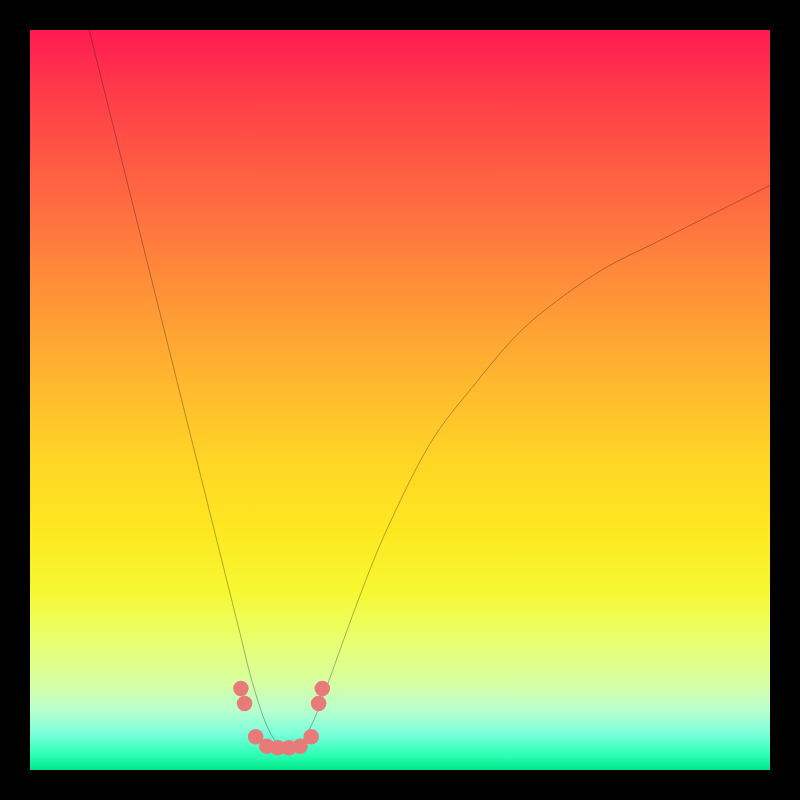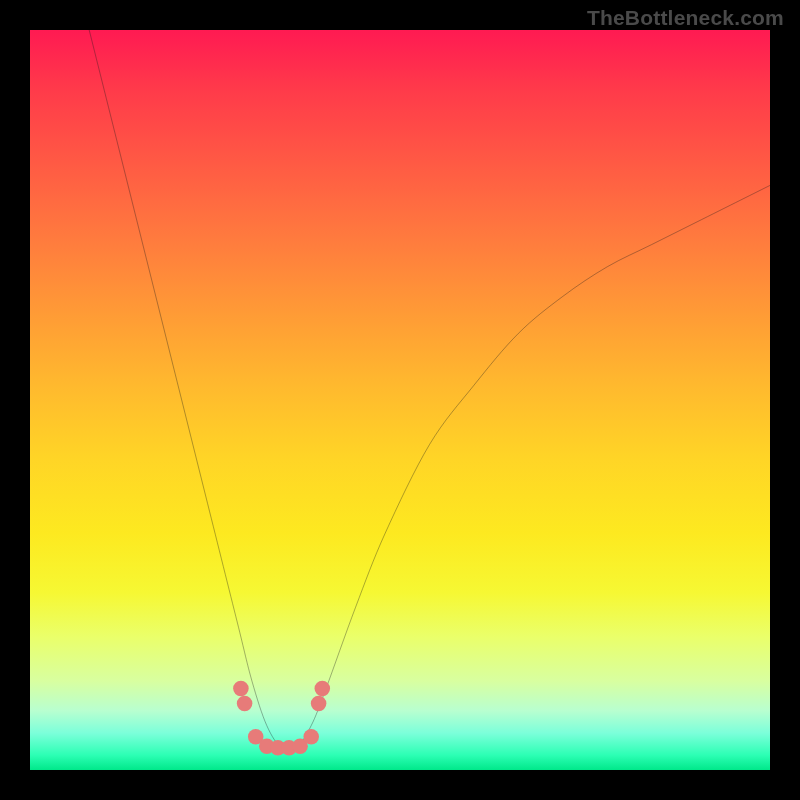--- a/index.html
+++ b/index.html
@@ -75,14 +75,13 @@
           <circle cx="33.5" cy="97" r="1.05" fill="#e77b79"></circle>
           <circle cx="35" cy="97" r="1.05" fill="#e77b79"></circle>
           <circle cx="36.5" cy="96.8" r="1.05" fill="#e77b79"></circle>
           <circle cx="38" cy="95.5" r="1.05" fill="#e77b79"></circle>
           <circle cx="39" cy="91" r="1.05" fill="#e77b79"></circle>
           <circle cx="39.5" cy="89" r="1.05" fill="#e77b79"></circle>
         </g>
     </svg>
 
   </div>
-  <div class="watermark">TheBottleneck.com</div>
 </div>
 
 </body></html>

